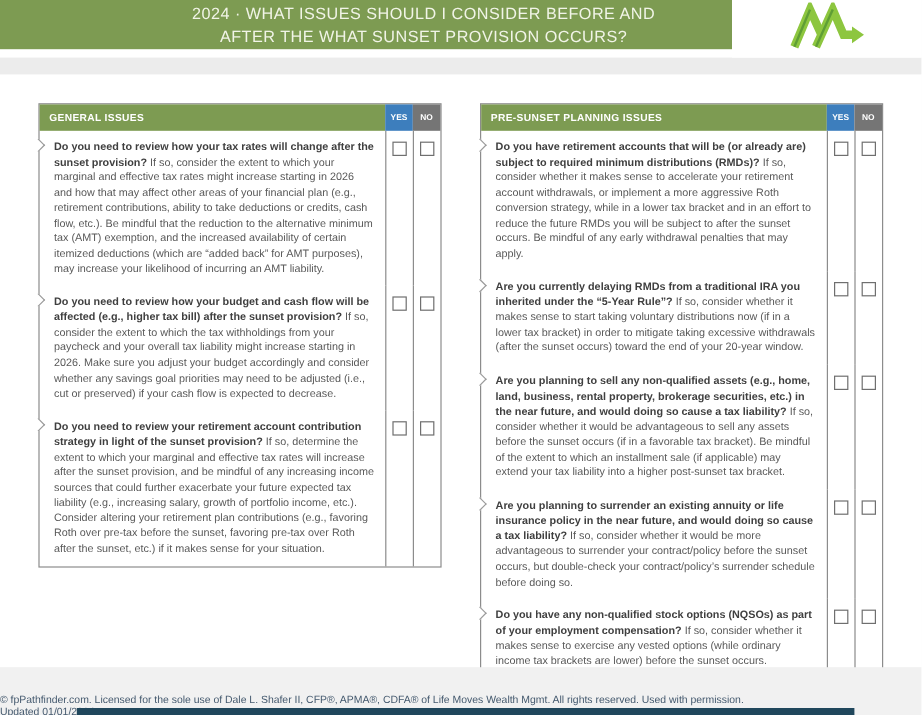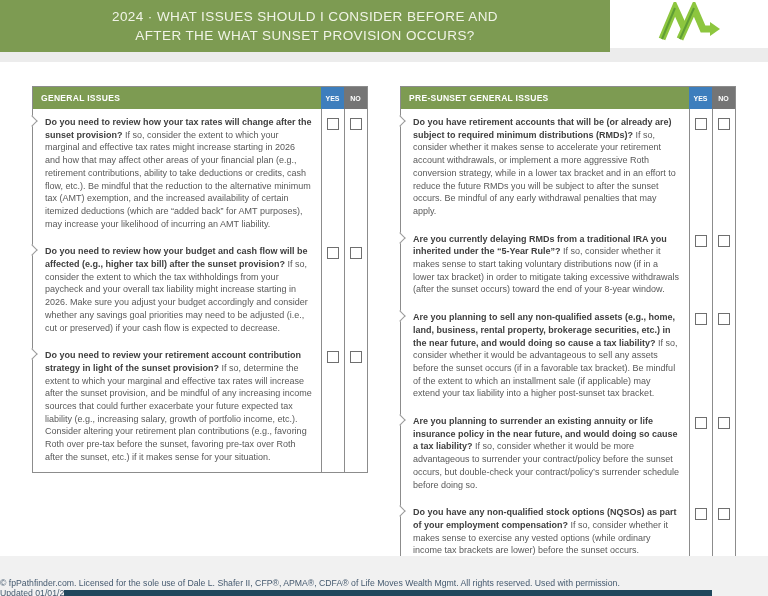--- a/index.html
+++ b/index.html
@@ -6,22 +6,22 @@
   body{
     width:768px;height:596px;overflow:hidden;background:#fdfdfd;
     font-family:"Liberation Sans","DejaVu Sans",sans-serif;
     position:relative;
   }
   .stage{position:absolute;inset:0;width:768px;height:596px;background:#ffffff;}
 
   
   .header-strip{position:absolute;left:0;top:48px;width:768px;height:14px;background:#ececec;}
   .ribbon{
-    position:absolute;left:0;top:0;width:610px;height:52px;background:#7d9b52;
-    display:flex;flex-direction:column;justify-content:center;align-items:center;
+    position:absolute;left:0;top:0;width:610px;height:41px;background:#7d9b52;
+    display:flex;flex-direction:column;justify-content:center;align-items:center;padding-left:48px;
   }
   .ribbon-tip{
     position:absolute;left:610px;top:18px;width:0;height:0;
     border-top:6px solid transparent;border-bottom:6px solid transparent;
     border-left:8px solid #5d7a3a;
   }
   .ribbon .t{
     color:#f1f4e7;font-size:13.5px;line-height:19px;letter-spacing:.4px;font-weight:400;
     white-space:nowrap;
   }
@@ -132,42 +132,42 @@
           <span class="cb"></span>
         </div>
       <div class="cell">
           <span class="cb"></span>
         </div>
     </div>
   </div>
 
   <div class="checklist right">
     <div class="thead">
-      <div class="title">PRE-SUNSET GENERAL ISSUES</div>
+      <div class="title">PRE-SUNSET PLANNING ISSUES</div>
       <div class="yn yes">YES</div>
       <div class="yn no">NO</div>
     </div>
 
     <div class="row">
       <span class="chev"></span>
       <div class="q">
           <p><strong>Do you have retirement accounts that will be (or already are) subject to required minimum distributions (RMDs)?</strong> <span>If so, consider whether it makes sense to accelerate your retirement account withdrawals, or implement a more aggressive Roth conversion strategy, while in a lower tax bracket and in an effort to reduce the future RMDs you will be subject to after the sunset occurs. Be mindful of any early withdrawal penalties that may apply.</span></p>
         </div>
       <div class="cell">
           <span class="cb"></span>
         </div>
       <div class="cell">
           <span class="cb"></span>
         </div>
     </div>
 
     <div class="row">
       <span class="chev"></span>
       <div class="q">
-          <p><strong>Are you currently delaying RMDs from a traditional IRA you inherited under the “5-Year Rule”?</strong> <span>If so, consider whether it makes sense to start taking voluntary distributions now (if in a lower tax bracket) in order to mitigate taking excessive withdrawals (after the sunset occurs) toward the end of your 8-year window.</span></p>
+          <p><strong>Are you currently delaying RMDs from a traditional IRA you inherited under the “5-Year Rule”?</strong> <span>If so, consider whether it makes sense to start taking voluntary distributions now (if in a lower tax bracket) in order to mitigate taking excessive withdrawals (after the sunset occurs) toward the end of your 20-year window.</span></p>
         </div>
       <div class="cell">
           <span class="cb"></span>
         </div>
       <div class="cell">
           <span class="cb"></span>
         </div>
     </div>
 
     <div class="row">

